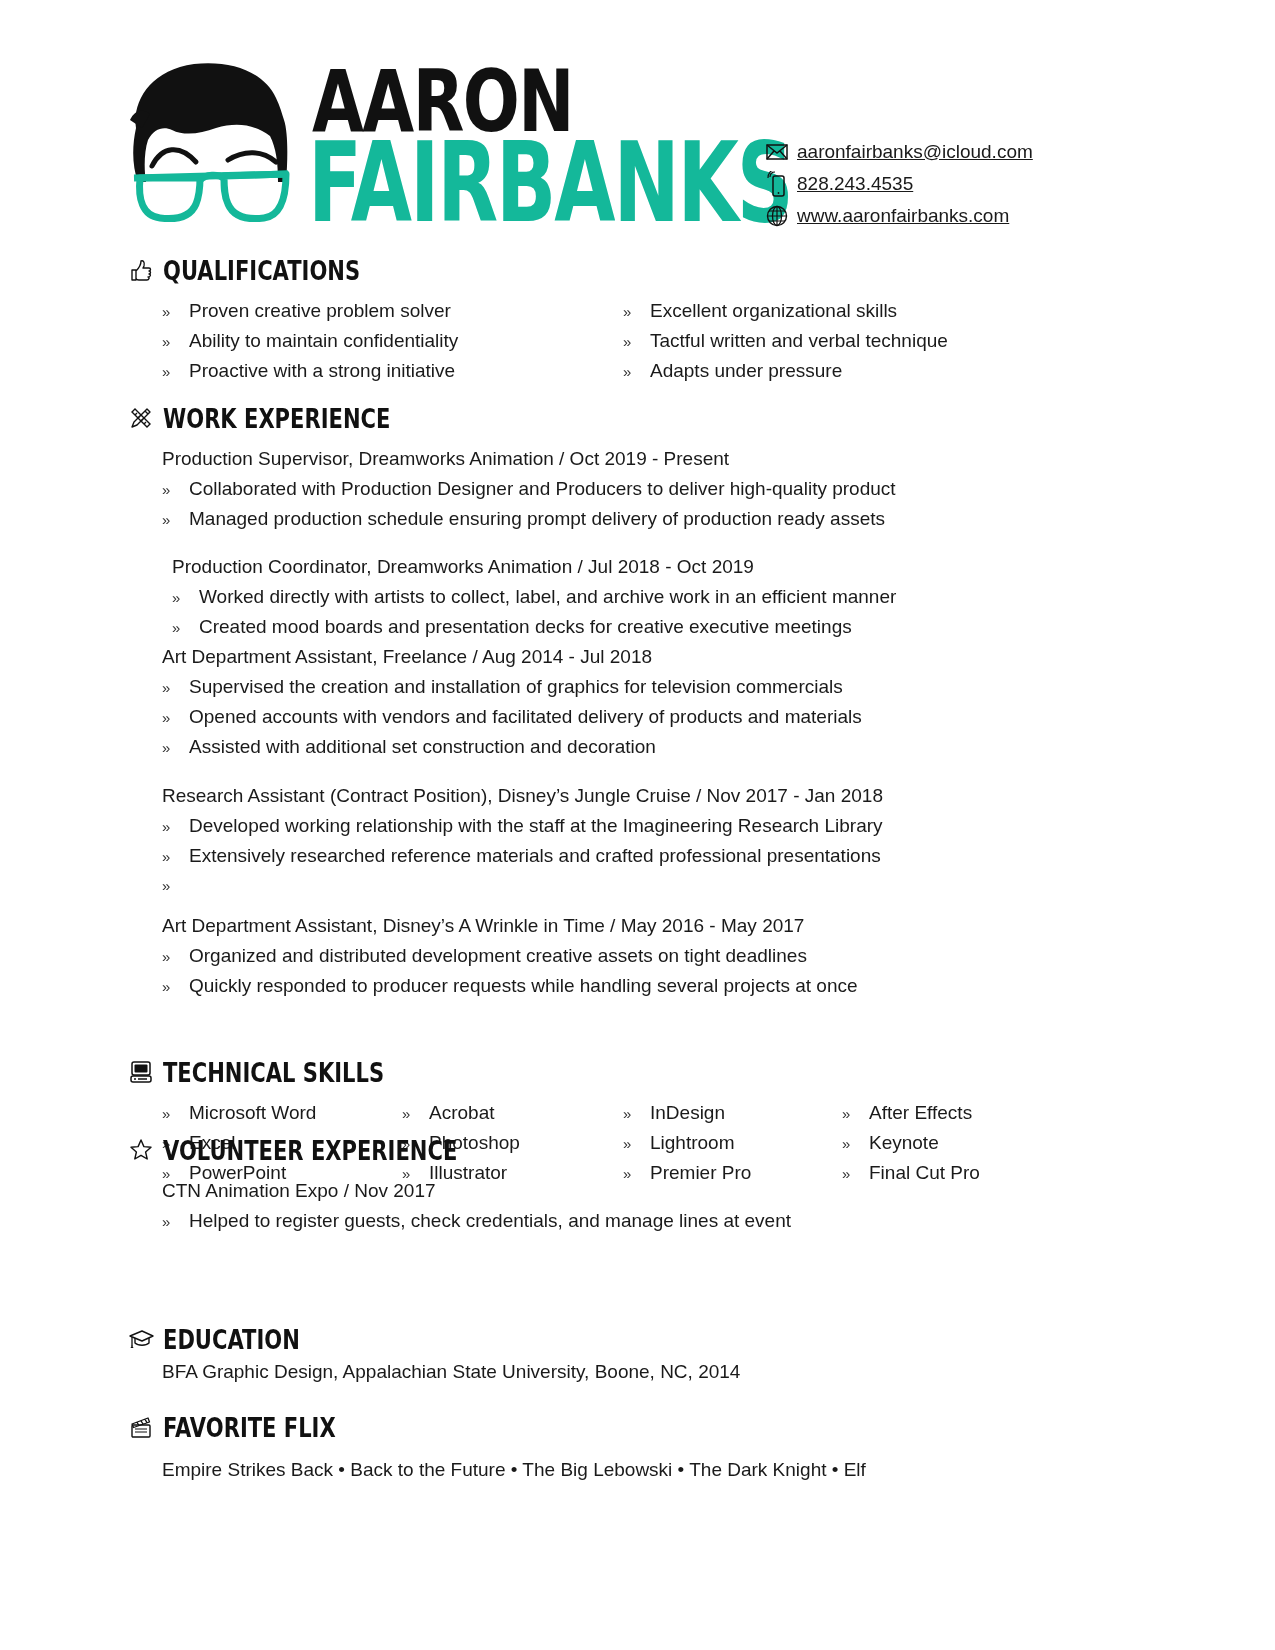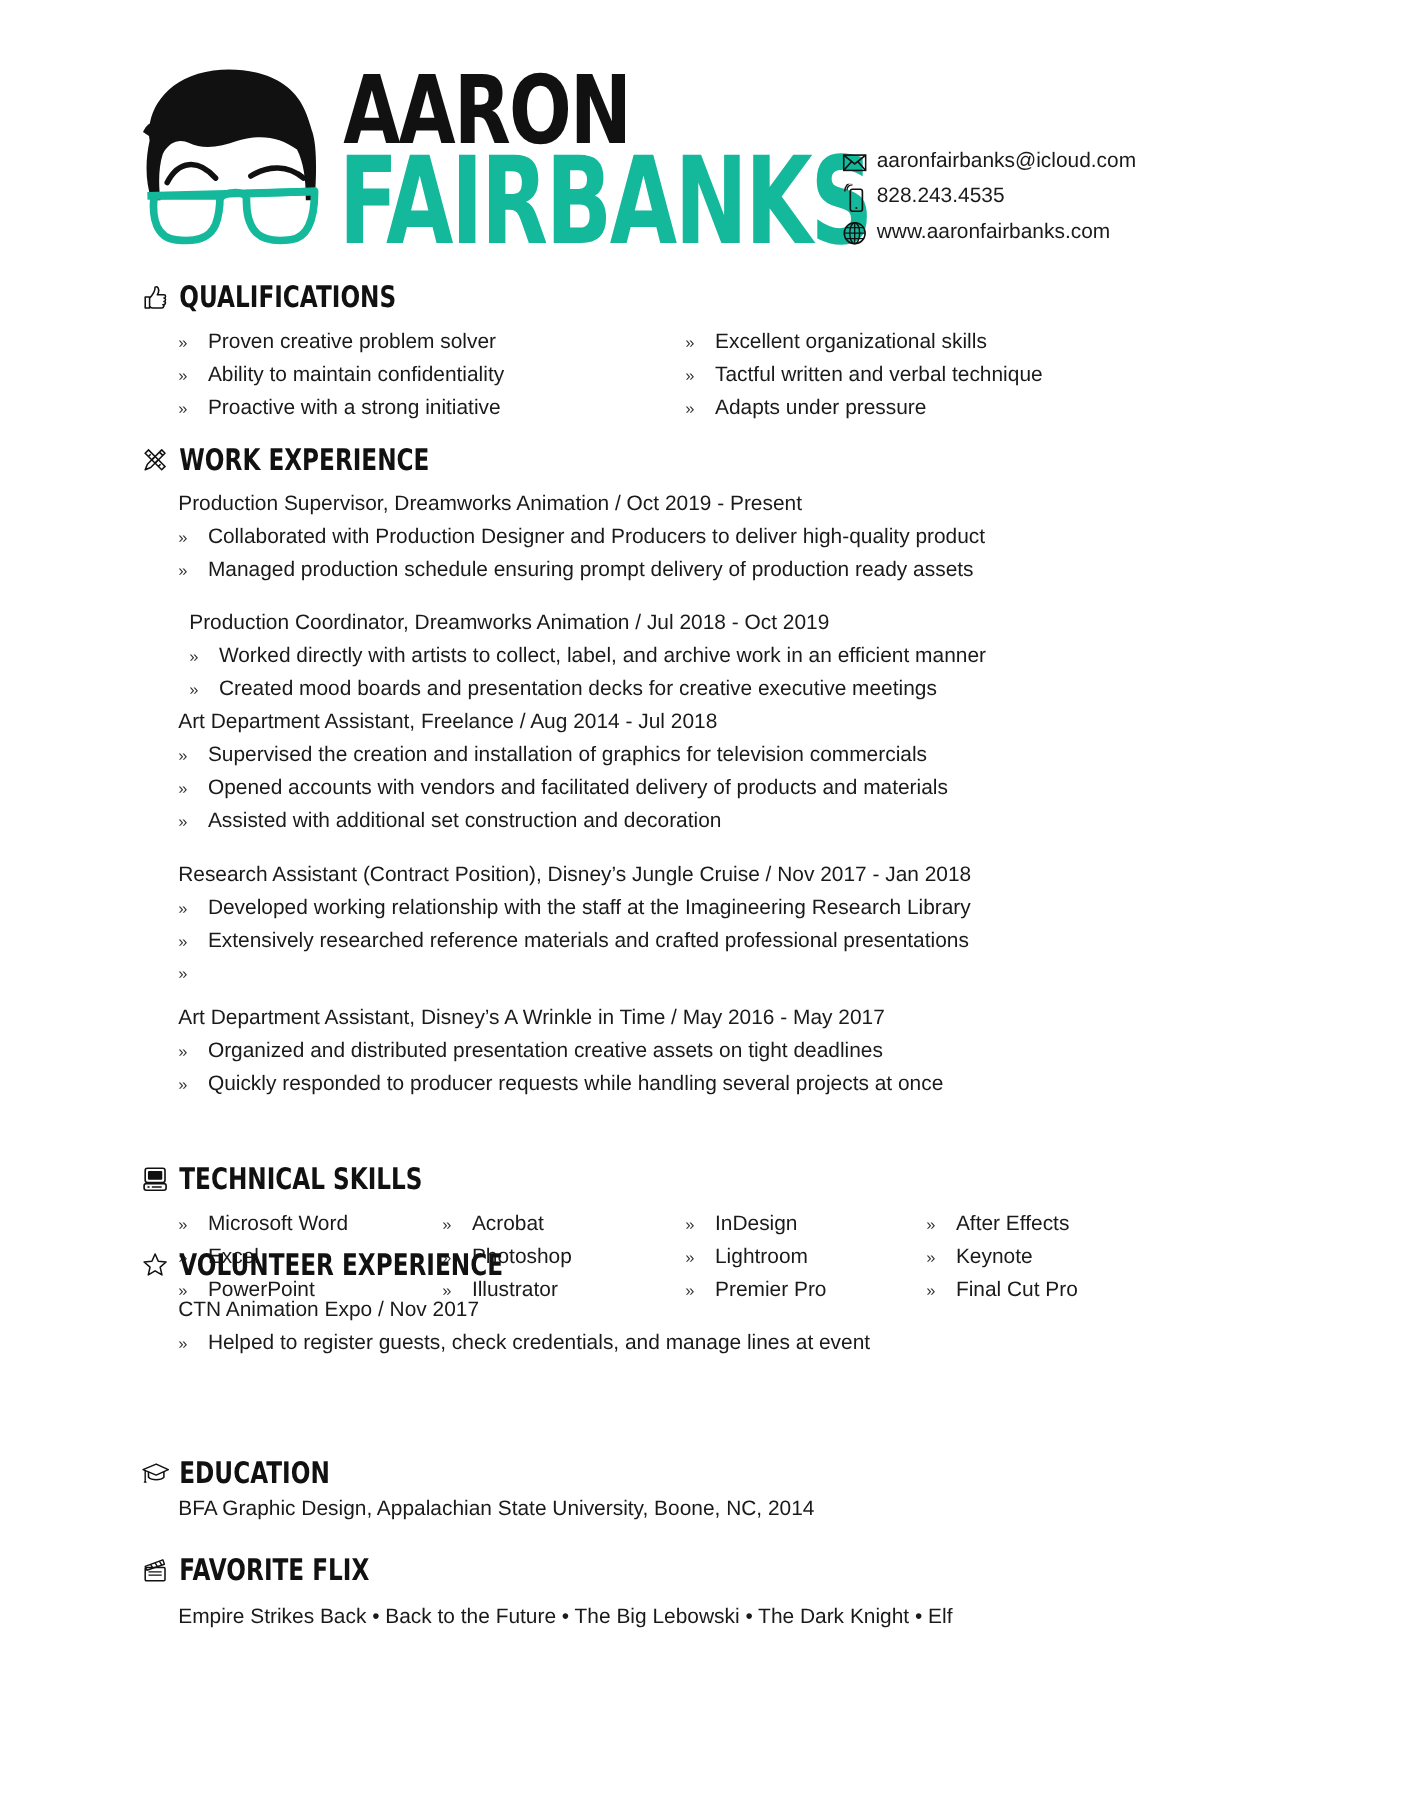--- a/index.html
+++ b/index.html
@@ -20,21 +20,21 @@
     font-size: 86px; line-height: 86px; letter-spacing: -2px;
     color: #111111; transform: scaleX(0.78); transform-origin: left top;
   }
   .name-last {
     position: absolute; left: 308px; top: 128px;
     font-family: "DejaVu Sans", sans-serif; font-weight: bold;
     font-size: 110px; line-height: 110px; letter-spacing: -3px;
     transform: scaleX(0.72); transform-origin: left top;
   }
   .contact { position: absolute; left: 765px; top: 136px; }
-  .contact-row { display: flex; height: 32px; }
+  .contact-row { display: flex; align-items: center; height: 32px; text-decoration: underline; }
   .contact-row .cicon { width: 24px; height: 24px; margin-right: 8px; display: flex; align-items: center; justify-content: center; }
   .contact-row .ctext { font-size: 19px; color: #1a1a1a; }
 
   
   .section { position: absolute; left: 128px; }
   .sec-head { display: flex; align-items: center; height: 36px; }
   .sec-icon { width: 26px; height: 26px; margin-right: 9px; display: flex; align-items: center; justify-content: center; }
   .sec-title {
     font-family: "DejaVu Sans", sans-serif; font-weight: bold;
     font-size: 27px; letter-spacing: 0px; color: #111;
@@ -204,21 +204,21 @@
             <span>Extensively researched reference materials and crafted professional presentations</span>
           </div>
         <div class="bullet">
             <span class="mark">»</span>
           </div>
       </div>
       <div style="margin-top:10px;">
         <div class="job-title">Art Department Assistant, Disney’s A Wrinkle in Time / May 2016 - May 2017</div>
         <div class="bullet">
             <span class="mark">»</span>
-            <span>Organized and distributed presentation creative assets on tight deadlines</span>
+            <span>Organized and distributed development creative assets on tight deadlines</span>
           </div>
         <div class="bullet">
             <span class="mark">»</span>
             <span>Quickly responded to producer requests while handling several projects at once</span>
           </div>
       </div>
     </div>
   </div>
 
   <div class="section" style="top:1054px;">

